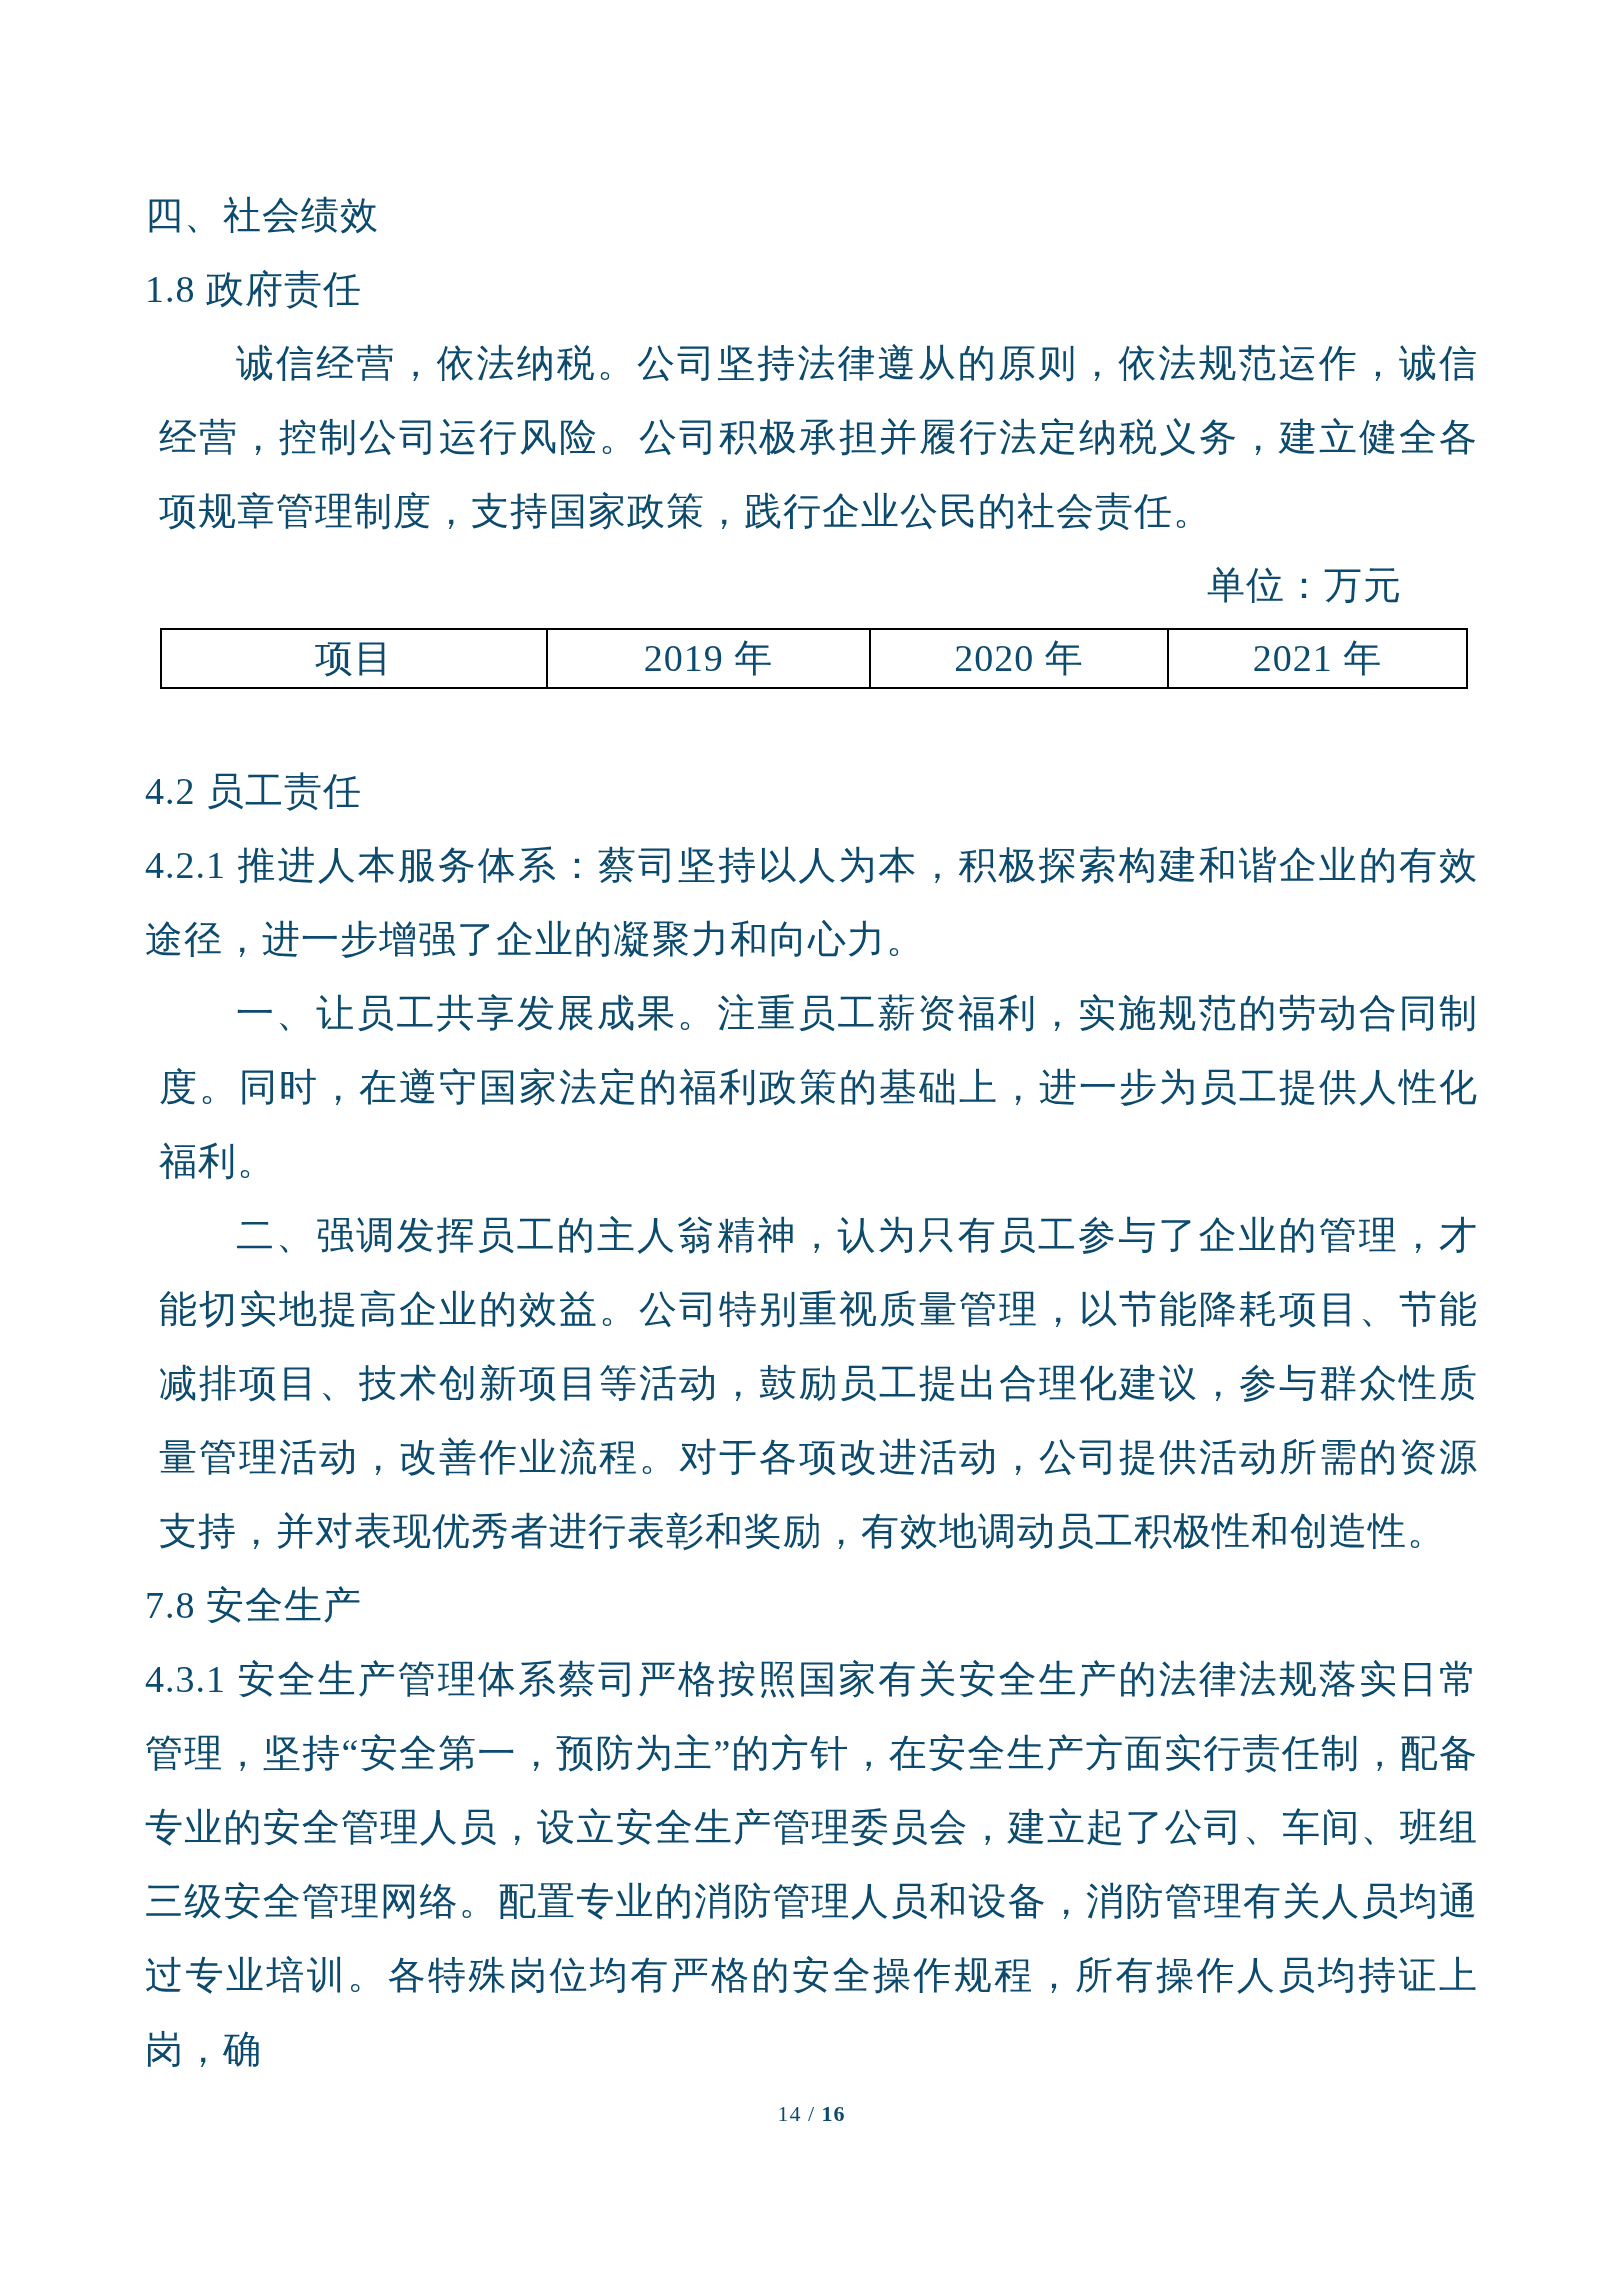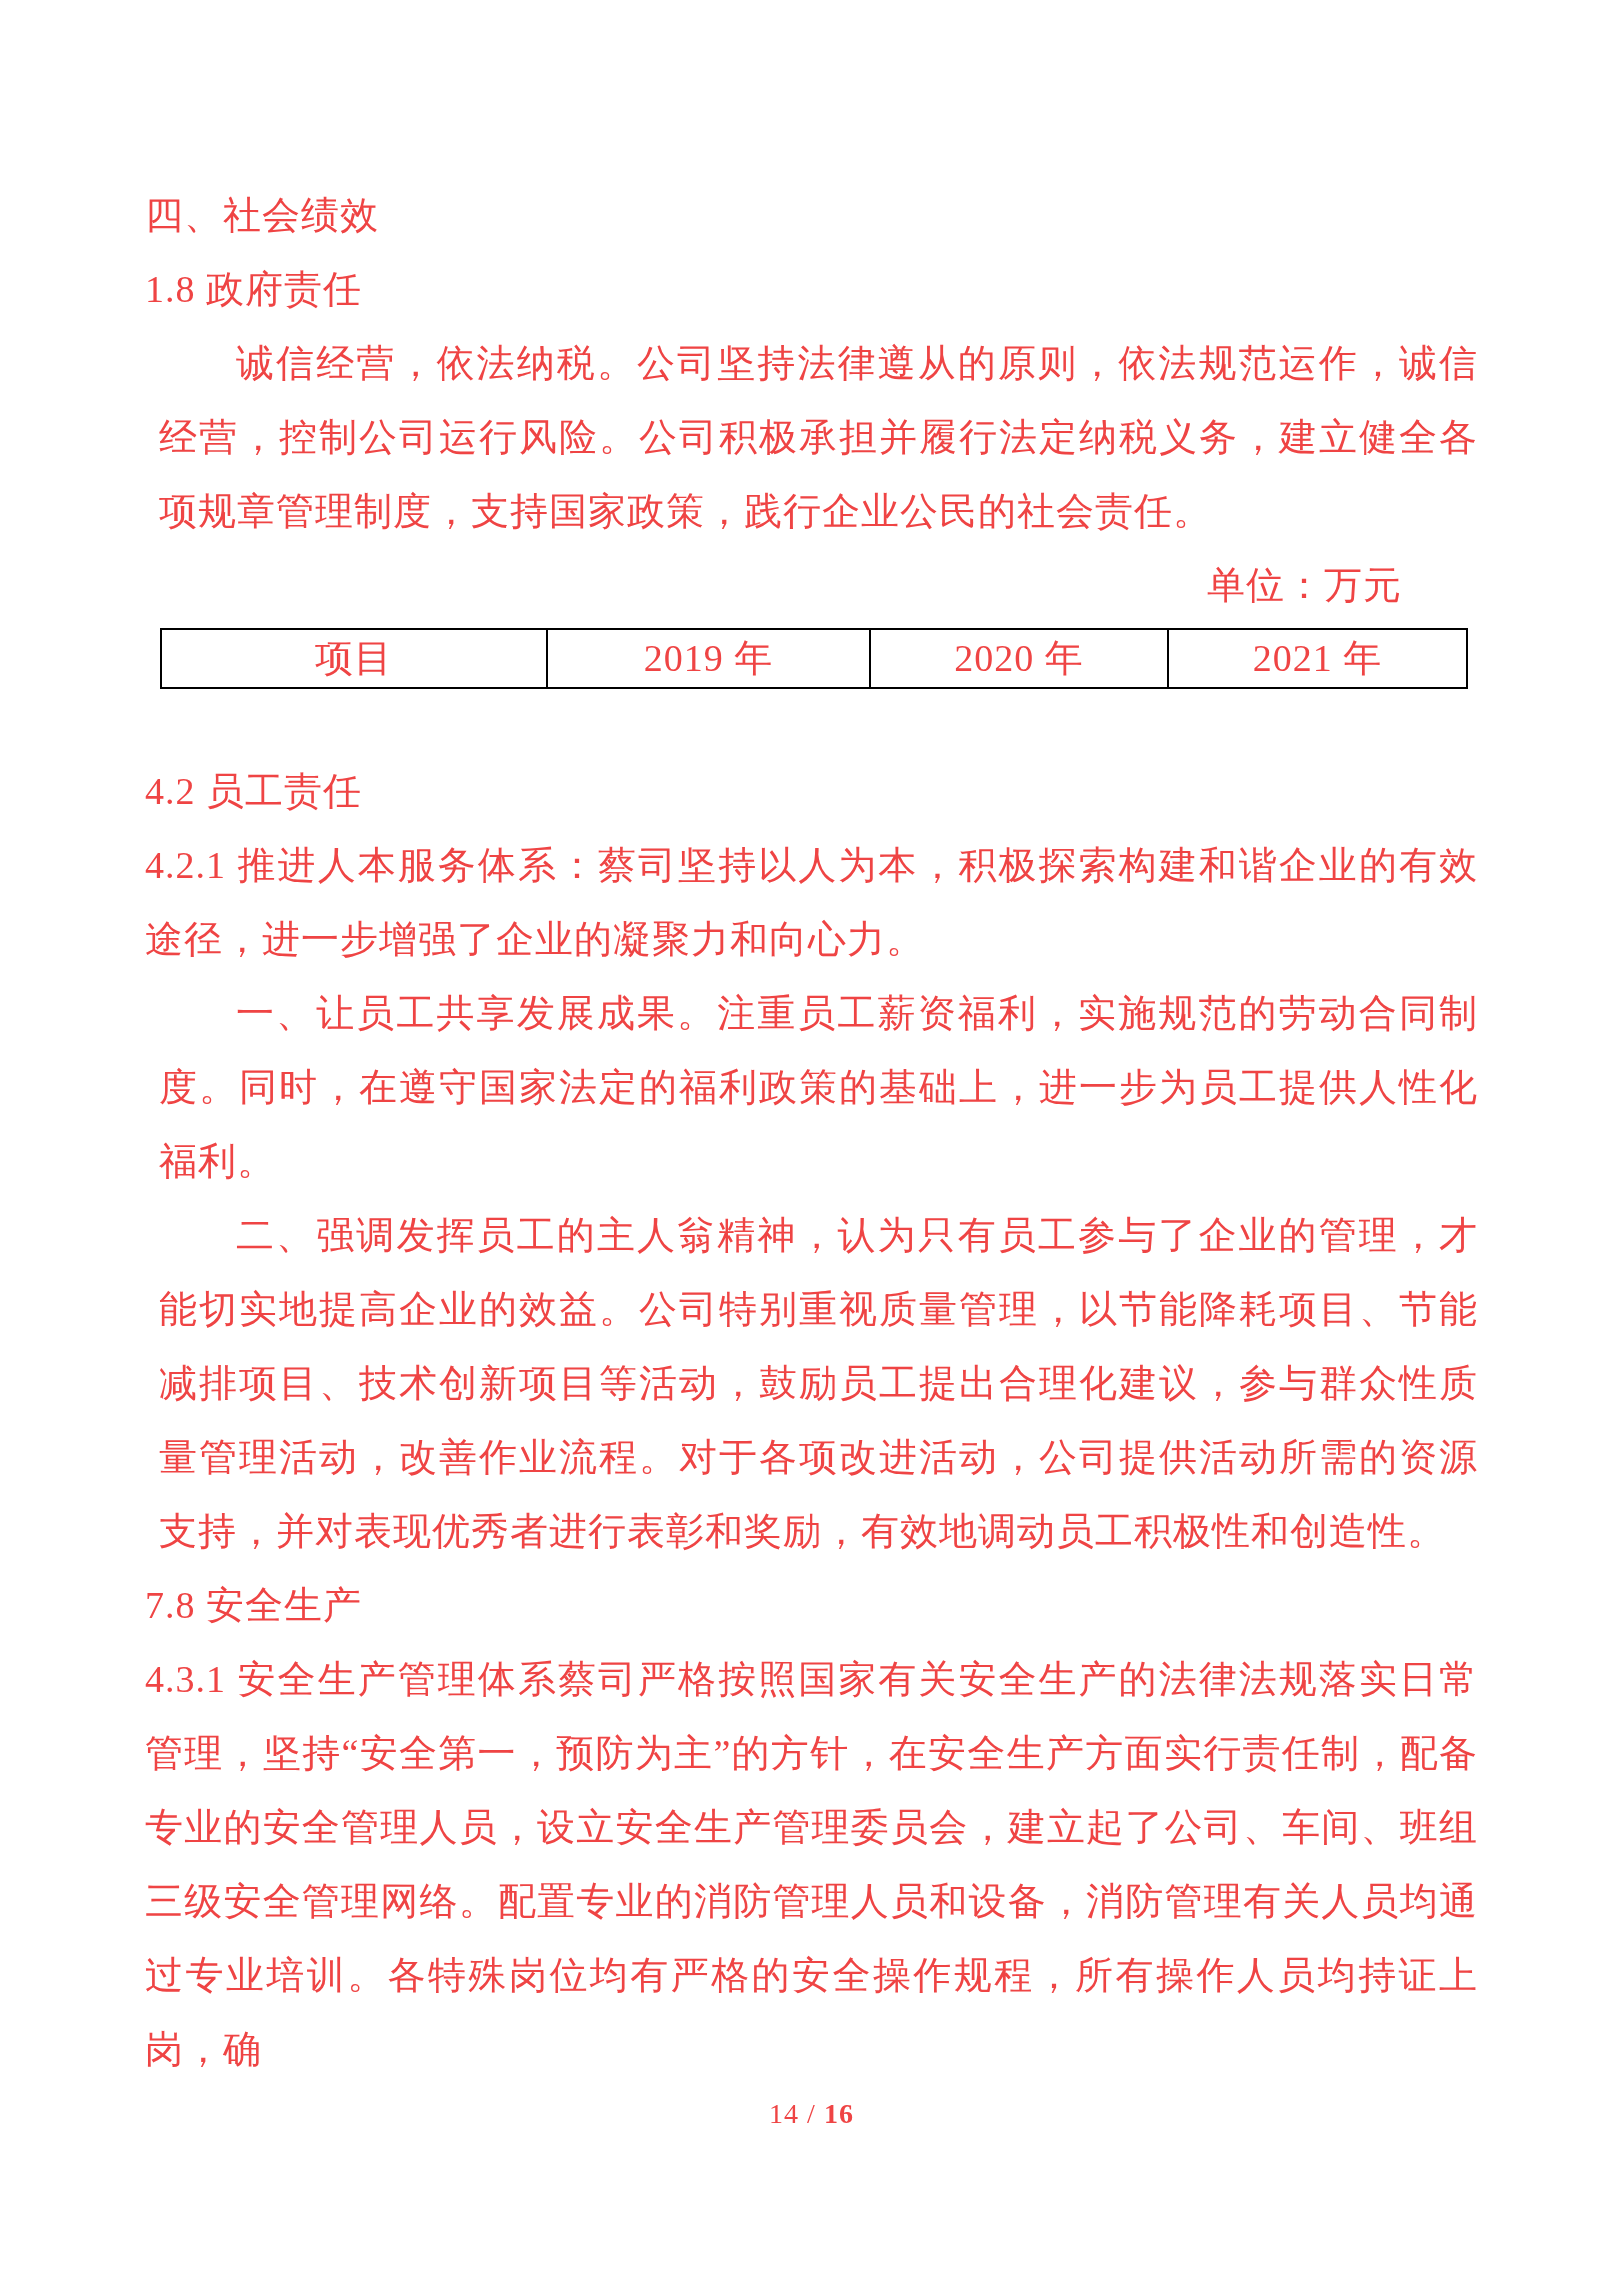--- a/index.html
+++ b/index.html
@@ -9,21 +9,21 @@
   }
   .page {
     position: relative;
     width: 1623px;
     height: 2293px;
     margin: 0 auto;
     background: #ffffff;
     box-sizing: border-box;
     padding: 178px 145px 0 145px;
     font-family: "Liberation Serif", "DejaVu Serif", serif;
-    color: #ef4444;
+    color: #0c4a6e;
     font-size: 38px;
     line-height: 74px;
   }
   .heading {
     margin: 0;
     font-size: 38px;
     font-weight: normal;
     text-align: left;
     letter-spacing: 1px;
   }
@@ -59,21 +59,21 @@
     vertical-align: middle;
     height: 57px;
     line-height: 57px;
     padding: 0;
     font-size: 38px;
     letter-spacing: 1px;
   }
   .footer {
     margin-top: 7.8px;
     text-align: center;
-    font-size: 28px;
+    font-size: 22px;
     line-height: 39px;
     letter-spacing: 1px;
   }
   .footer .total {
     font-weight: bold;
   }
 </style>
 </head>
 <body>
 

